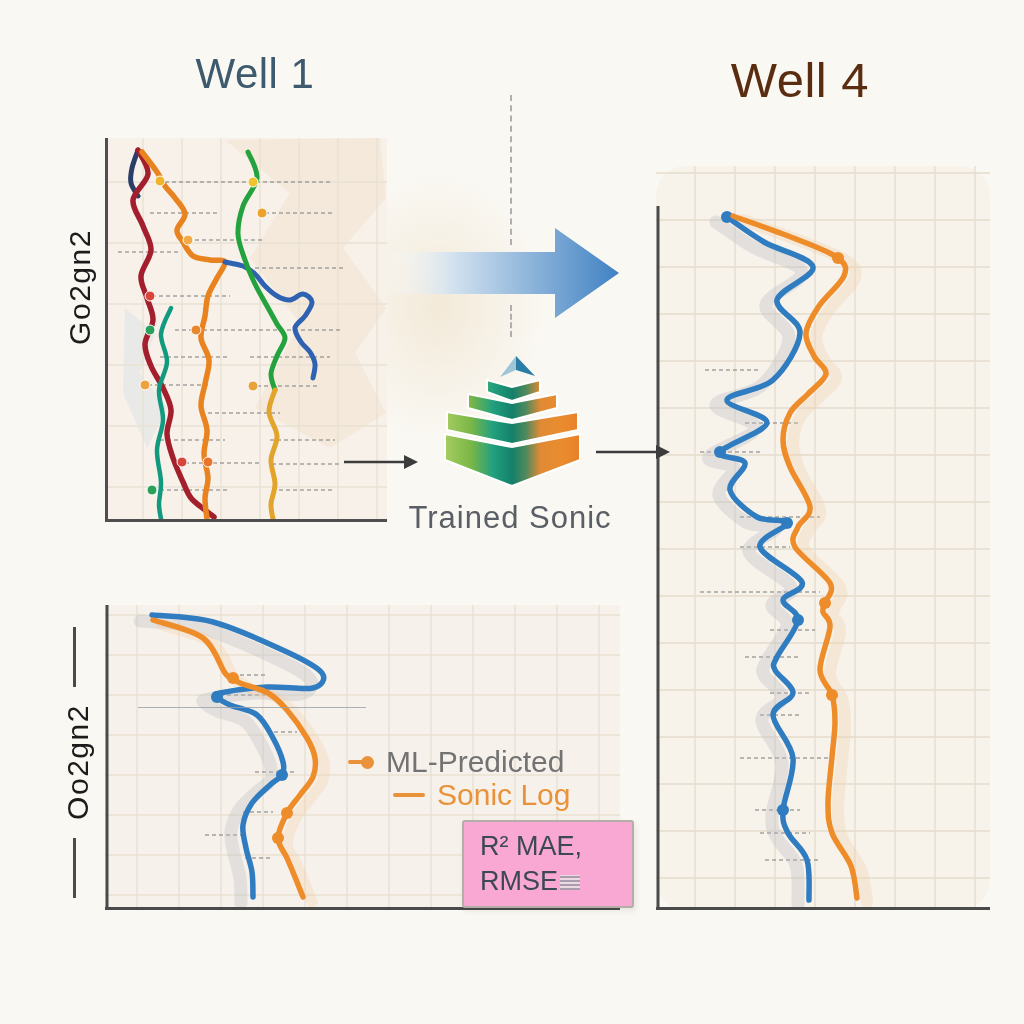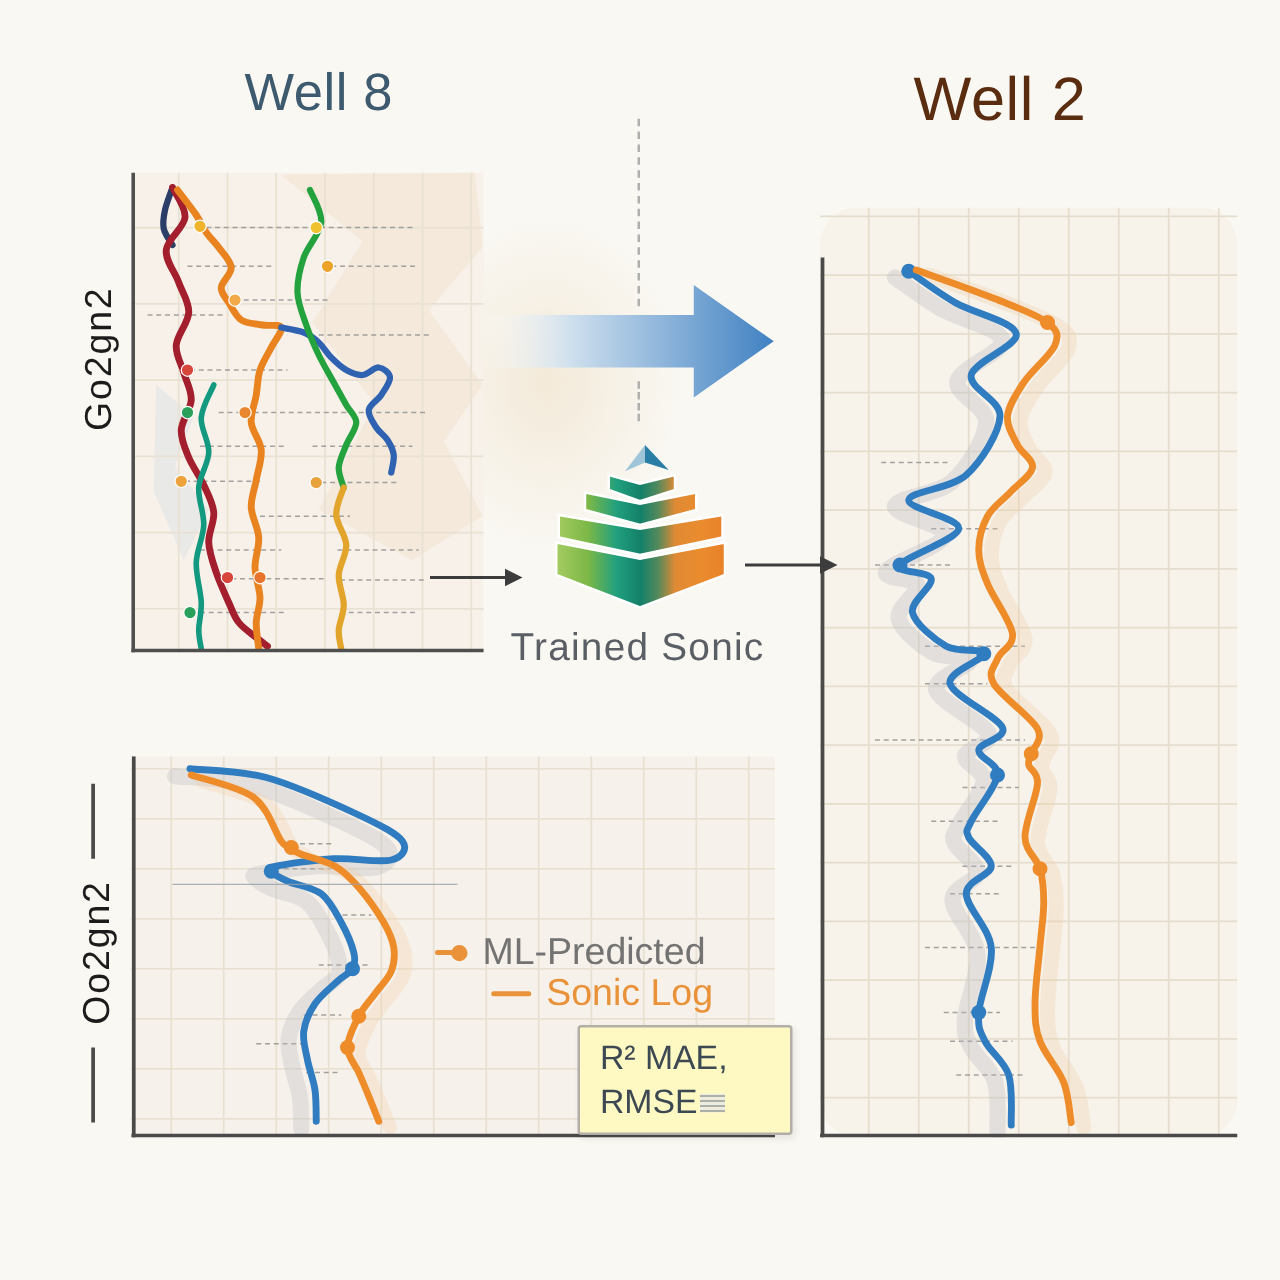--- a/index.html
+++ b/index.html
@@ -15,21 +15,21 @@
   .vdash{position:absolute;width:0;border-left:2.5px dashed #a8a8a8;opacity:.9;}
   .blob{position:absolute;pointer-events:none;
         background:radial-gradient(60% 50% at 45% 45%, rgba(238,224,200,.62), rgba(238,224,200,0) 72%);}
   #model-label{position:absolute;left:350px;top:500px;width:320px;text-align:center;
                font-size:31px;color:#595f64;letter-spacing:1px;}
   .leader{position:absolute;border-top:1.5px solid #9aa0a8;opacity:.8;height:0;}
   .lg-row{position:absolute;display:flex;align-items:center;gap:12px;font-size:30px;font-weight:500;}
   .lg-marker{display:flex;align-items:center;}
   .lg-line{display:inline-block;width:26px;height:4px;border-radius:2px;}
   .lg-dot{display:inline-block;width:13px;height:13px;border-radius:50%;margin-left:-3px;}
-  .metrics{position:absolute;left:462px;top:820px;width:152px;height:84px;background:#fef9c3;
+  .metrics{position:absolute;left:462px;top:820px;width:152px;height:84px;background:#f9a8d4;
            border:2px solid #b3afa8;border-radius:3px;box-shadow:2px 3px 6px rgba(0,0,0,.08);
            display:flex;flex-direction:column;justify-content:center;padding-left:16px;
            font-size:27px;color:#3c4852;line-height:1.3;}
   .glitch{display:inline-block;width:20px;height:15px;margin-left:2px;opacity:.75;
           background:repeating-linear-gradient(0deg,#8f98a0 0 2px,#e8e8e8 2px 4px);}
 </style>
 </head>
 <body>
 
 <div id="stage">
@@ -185,22 +185,22 @@
       <circle cx="112" cy="92" r="6" fill="#2f7cc0"></circle>
       <circle cx="177" cy="170" r="6" fill="#2f7cc0"></circle>
       <path d="M48,15C56.333333333333336,18 86,24.166666666666664 98,33C110,41.833333333333336 115,61.333333333333336 120,68C125,74.66666666666667 125.5,71.33333333333333 128,73C130.5,74.66666666666667 129.16666666666666,75.5 135,78C140.83333333333334,80.5 155.16666666666666,83.5 163,88C170.83333333333334,92.5 175.5,97.5 182,105C188.5,112.5 197.33333333333334,125 202,133C206.66666666666666,141 209,146.5 210,153C211,159.5 210.5,165.83333333333334 208,172C205.5,178.16666666666666 199.33333333333334,184 195,190C190.66666666666666,196 185.66666666666666,200.83333333333334 182,208C178.33333333333334,215.16666666666666 173,225.5 173,233C173,240.5 179.16666666666666,246.5 182,253C184.83333333333334,259.5 187.33333333333334,265.5 190,272C192.66666666666666,278.5 196.66666666666666,288.6666666666667 198,292" fill="none" stroke="#ee8c2a" stroke-width="5.5" stroke-linecap="round" stroke-linejoin="round"></path>
       <circle cx="128" cy="73" r="6" fill="#ee8c2a"></circle>
       <circle cx="182" cy="208" r="6" fill="#ee8c2a"></circle>
       <circle cx="173" cy="233" r="6" fill="#ee8c2a"></circle>
       <line x1="2" y1="0" x2="2" y2="305" stroke="#4a4a4a" stroke-width="3"></line>
       <line x1="0" y1="303.5" x2="515" y2="303.5" stroke="#4a4a4a" stroke-width="3"></line>
     </svg>
 
-  <div class="title" id="well1-title">Well 8</div>
-  <div class="title" id="well2-title">Well 2</div>
+  <div class="title" id="well1-title">Well 1</div>
+  <div class="title" id="well2-title">Well 4</div>
 
   <div class="vlabel" style="left:80px;top:287px;">Go2gn2</div>
   <div class="vlabel" style="left:78px;top:762px;">Oo2gn2</div>
   <div class="tick" style="left:73px;top:627px;"></div>
   <div class="tick" style="left:73px;top:838px;"></div>
 
   <div class="vdash" style="left:510px;top:95px;height:150px;"></div>
   <div class="vdash" style="left:510px;top:305px;height:32px;"></div>
 
   <svg class="abs" style="left:383px;top:220px;" width="242" height="108">

